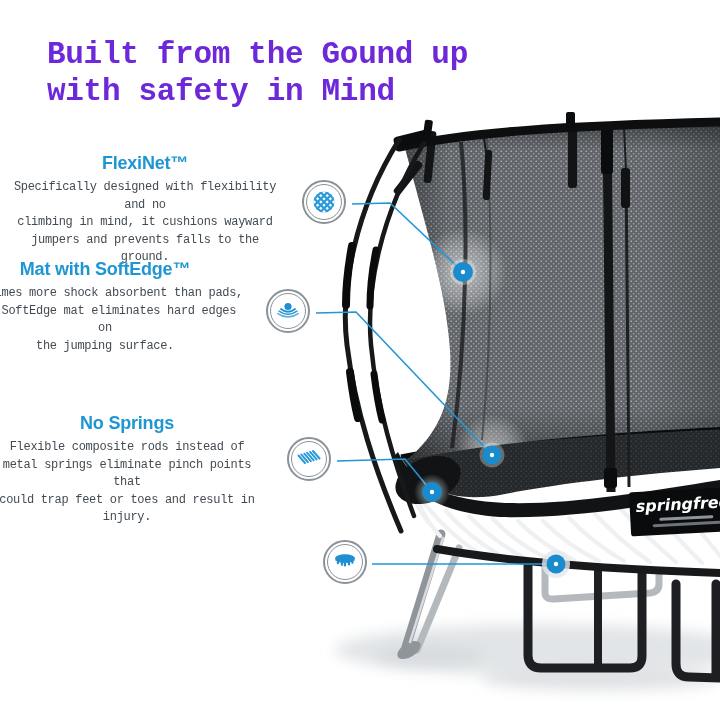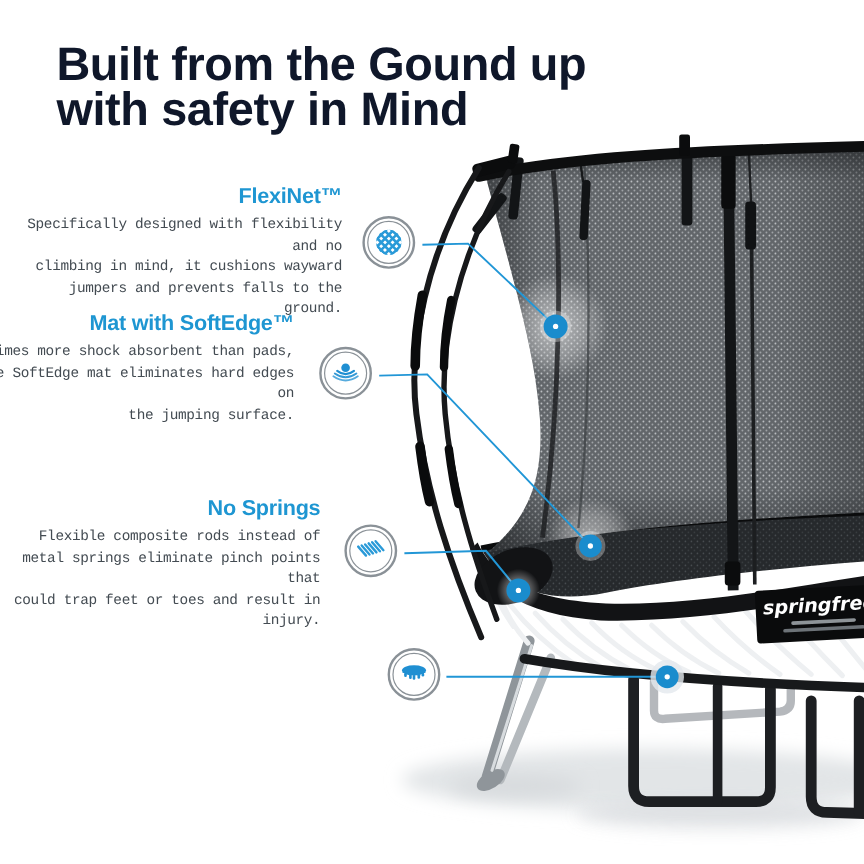--- a/index.html
+++ b/index.html
@@ -1,21 +1,21 @@
 <!DOCTYPE html>
 <html><head>
 <meta charset="utf-8">
 <style>
   html,body{margin:0;padding:0;background:#ffffff;}
   .stage{position:relative;width:720px;height:720px;background:#ffffff;overflow:hidden;
          font-family:"Liberation Sans",sans-serif;}
   .art{position:absolute;left:0;top:0;}
-  .page-title{position:absolute;left:47px;top:36px;margin:0;font-size:39px;line-height:37px;
-              font-weight:bold;color:#0f172a;letter-spacing:-0.3px;white-space:pre-line;}
-  .feature{position:absolute;text-align:right;width:280px;}
+  .page-title{position:absolute;left:47px;top:36px;margin:0;font-size:31px;line-height:37px;
+              font-weight:bold;color:#6d28d9;letter-spacing:-0.3px;white-space:pre-line;font-family:Liberation Mono, monospace;}
+  .feature{position:absolute;text-align:center;width:280px;}
   .feature h2{margin:0 0 5px 0;font-size:18px;line-height:22px;font-weight:bold;color:#1e96d2;
               letter-spacing:-0.2px;}
   .feature p{margin:0;font-size:12px;line-height:17.5px;color:#434b52;letter-spacing:-0.3px;
              white-space:pre-line;font-family:Liberation Mono, monospace;}
   #feature-flexinet{top:152px;right:435px;}
   #feature-softedge{top:258px;right:475px;}
   #feature-nosprings{top:412px;right:453px;}
   #feature-hiddenframe{top:517px;right:419px;}
   .callout-icon{position:absolute;width:44px;height:44px;border:2.5px solid #8a9197;border-radius:50%;
                 background:#fff;display:flex;align-items:center;justify-content:center;box-sizing:border-box;}

